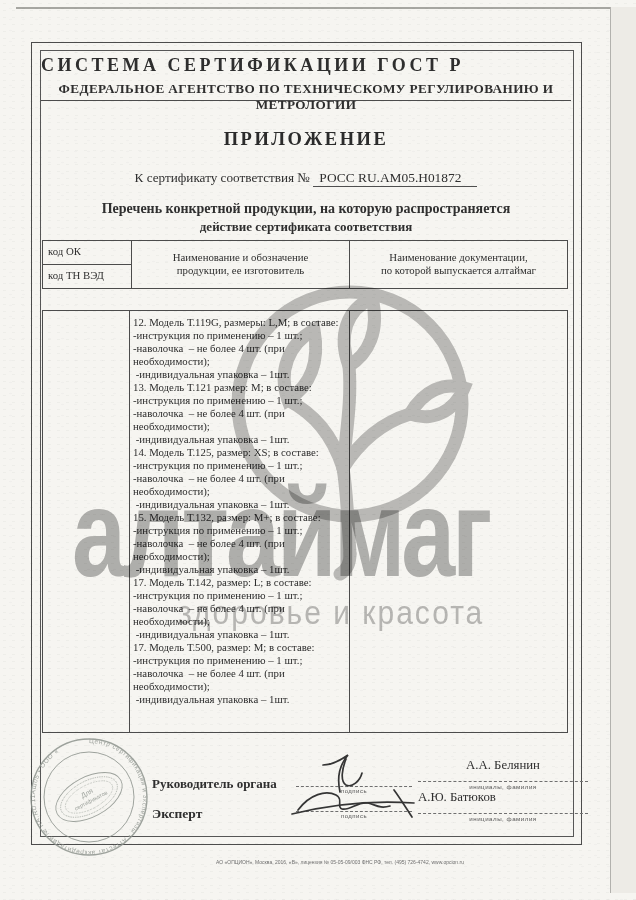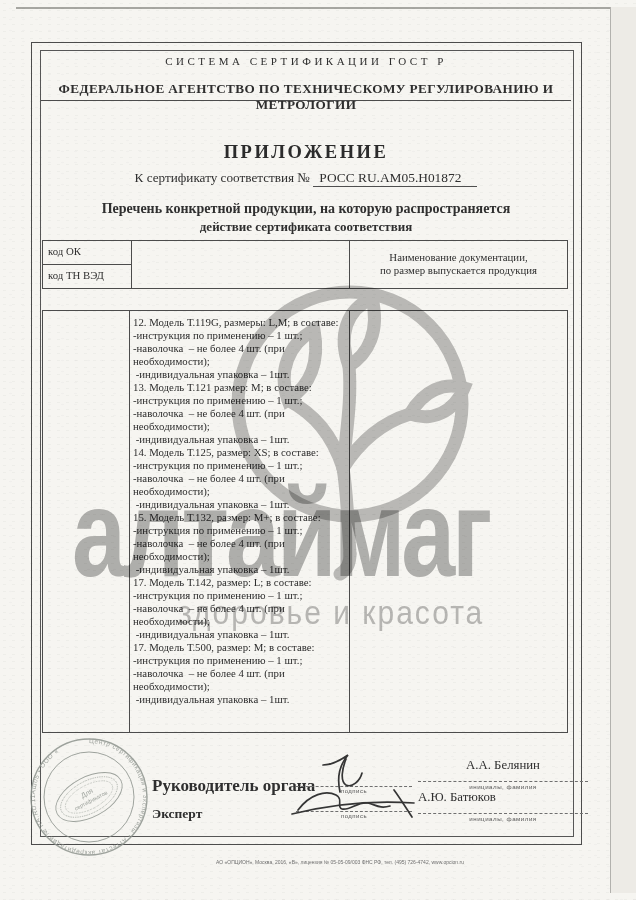--- a/index.html
+++ b/index.html
@@ -13,28 +13,28 @@
   .paper-top-edge{position:absolute;left:16px;top:7px;width:598px;height:0;
         border-top:2px solid rgba(100,100,95,.55);}
   .paper-right-edge{position:absolute;left:610px;top:7px;width:26px;height:886px;
         background:#edebe6;border-left:1.5px solid rgba(120,120,115,.5);}
   .frame-outer{position:absolute;left:31px;top:42px;width:549px;height:801px;
         border:1.6px solid #4c4c4c;}
   .frame-inner{position:absolute;left:40px;top:50px;width:532px;height:785px;
         border:1px solid #565656;}
   .header-divider{position:absolute;left:41px;top:100px;width:530px;height:0;
         border-top:1.4px solid #4c4c4c;}
-  .sys-title{position:absolute;left:41px;top:55px;width:530px;text-align:center;
-        font-size:11px;font-weight:normal;letter-spacing:3.5px;color:#2e2e2e;}
+  .sys-title{position:absolute;left:41px;top:55px;width:530px;text-align:left;
+        font-size:18px;font-weight:bold;letter-spacing:3.5px;color:#2e2e2e;}
   .agency-title{position:absolute;left:41px;top:81px;width:530px;text-align:center;
         font-size:13.2px;font-weight:bold;letter-spacing:.4px;color:#2e2e2e;}
   .form-number{position:absolute;left:400px;top:112px;width:190px;
         font-family:"DejaVu Sans Mono",monospace;font-size:16.5px;letter-spacing:2px;
         color:#5a5a5a;}
-  .doc-title{position:absolute;left:41px;top:142px;width:530px;text-align:center;
+  .doc-title{position:absolute;left:41px;top:129px;width:530px;text-align:center;
         font-size:18.5px;font-weight:bold;letter-spacing:2.5px;color:#2b2b2b;}
   .cert-line{position:absolute;left:41px;top:170px;width:530px;text-align:center;
         font-size:13.2px;}
   .cert-line .lbl{font-weight:normal;}
   .cert-line .num{border-bottom:1.2px solid #4f4f4f;padding:0 16px 1px 6px;
         font-size:13.4px;}
   .subtitle1{position:absolute;left:41px;top:201px;width:530px;text-align:center;
         font-size:14px;font-weight:bold;}
   .subtitle2{position:absolute;left:41px;top:219px;width:530px;text-align:center;
         font-size:13px;font-weight:bold;}
@@ -61,21 +61,21 @@
   .wm-brand{position:absolute;left:72px;top:462px;
         font-family:"Liberation Sans","DejaVu Sans",sans-serif;font-weight:bold;
         font-size:97px;letter-spacing:-3px;color:#b5b5b5;
         transform:scaleY(1.28);transform-origin:left top;mix-blend-mode:multiply;}
   .wm-tagline{position:absolute;left:178px;top:594px;
         font-family:"Liberation Sans","DejaVu Sans",sans-serif;
         font-size:30px;letter-spacing:2px;color:#bdbdbd;
         transform:scaleY(1.12);transform-origin:left top;mix-blend-mode:multiply;}
   .wm-tree{position:absolute;left:222px;top:272px;mix-blend-mode:multiply;}
   
-  .role-head{position:absolute;left:152px;top:776px;font-size:17px;font-weight:bold;}
+  .role-head{position:absolute;left:152px;top:776px;font-size:13px;font-weight:bold;}
   .role-expert{position:absolute;left:152px;top:806px;font-size:13.5px;font-weight:bold;font-family:Liberation Serif, serif;}
   .sigline1{position:absolute;left:296px;top:786px;width:116px;border-top:1px dashed #6f6f6f;}
   .sigline2{position:absolute;left:296px;top:811px;width:116px;border-top:1px dashed #6f6f6f;}
   .sigcap{position:absolute;font-size:6px;color:#555;width:116px;text-align:center;
         font-family:"Liberation Sans",sans-serif;letter-spacing:.5px;}
   .sigcap1{left:296px;top:788px;}
   .sigcap2{left:296px;top:813px;}
   .name1{position:absolute;left:418px;top:758px;width:170px;text-align:center;font-size:12.8px;}
   .name2{position:absolute;left:418px;top:790px;width:170px;text-align:left;font-size:12.8px;}
   .nameline1{position:absolute;left:418px;top:781px;width:170px;border-top:1px dashed #6f6f6f;}
@@ -110,23 +110,27 @@
   </div>
   <div class="subtitle1">Перечень конкретной продукции,  на которую распространяется</div>
   <div class="subtitle2">действие сертификата соответствия</div>
 
   <div class="htable">
     <div class="v1"></div>
     <div class="v2"></div>
     <div class="hsplit"></div>
     <div class="cell c-ok">код ОК</div>
     <div class="cell c-tnved">код ТН ВЭД</div>
+    <div class="cell c-prod">
+      <div>Наименование и обозначение</div>
+      <div>продукции, ее изготовитель</div>
+    </div>
     <div class="cell c-docs">
       <div>Наименование документации,</div>
-      <div>по размер выпускается продукция</div>
+      <div>по которой выпускается алтаймаг</div>
     </div>
   </div>
 
   <div class="mtable">
     <div class="v1"></div>
     <div class="v2"></div>
     <div class="plist">
         <div class="product-line">12. Модель Т.119G, размеры: L,M; в составе:</div>
         <div class="product-line">-инструкция по применению – 1 шт.;</div>
         <div class="product-line">-наволочка  – не более 4 шт. (при</div>

